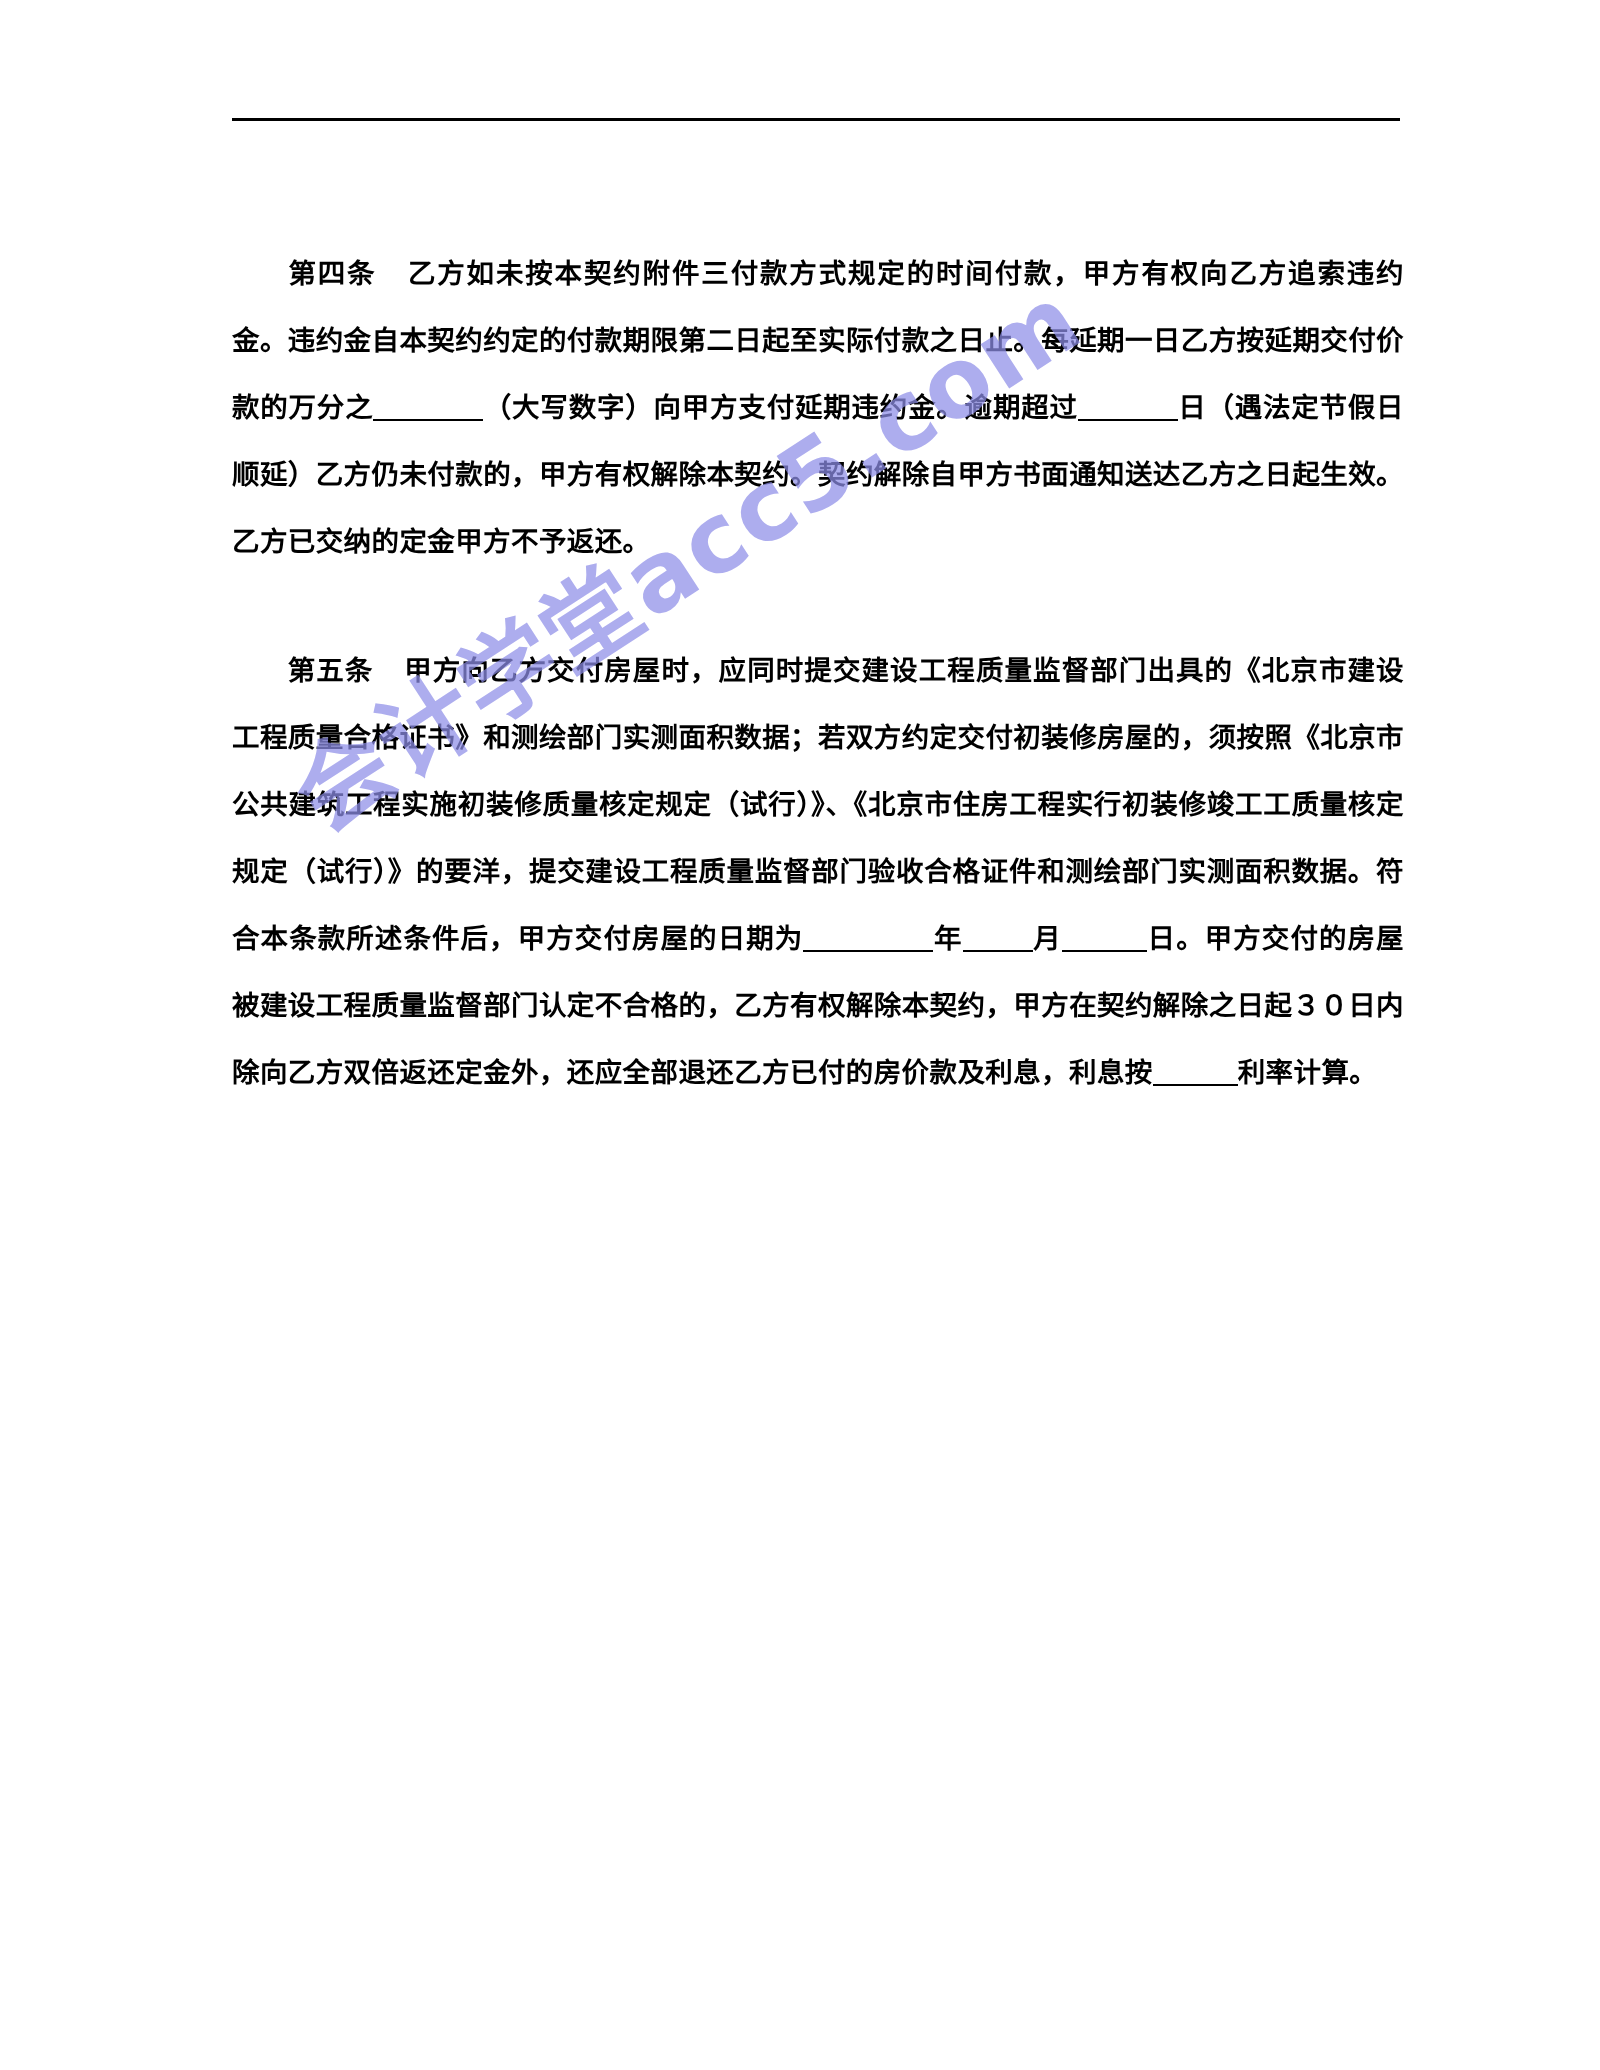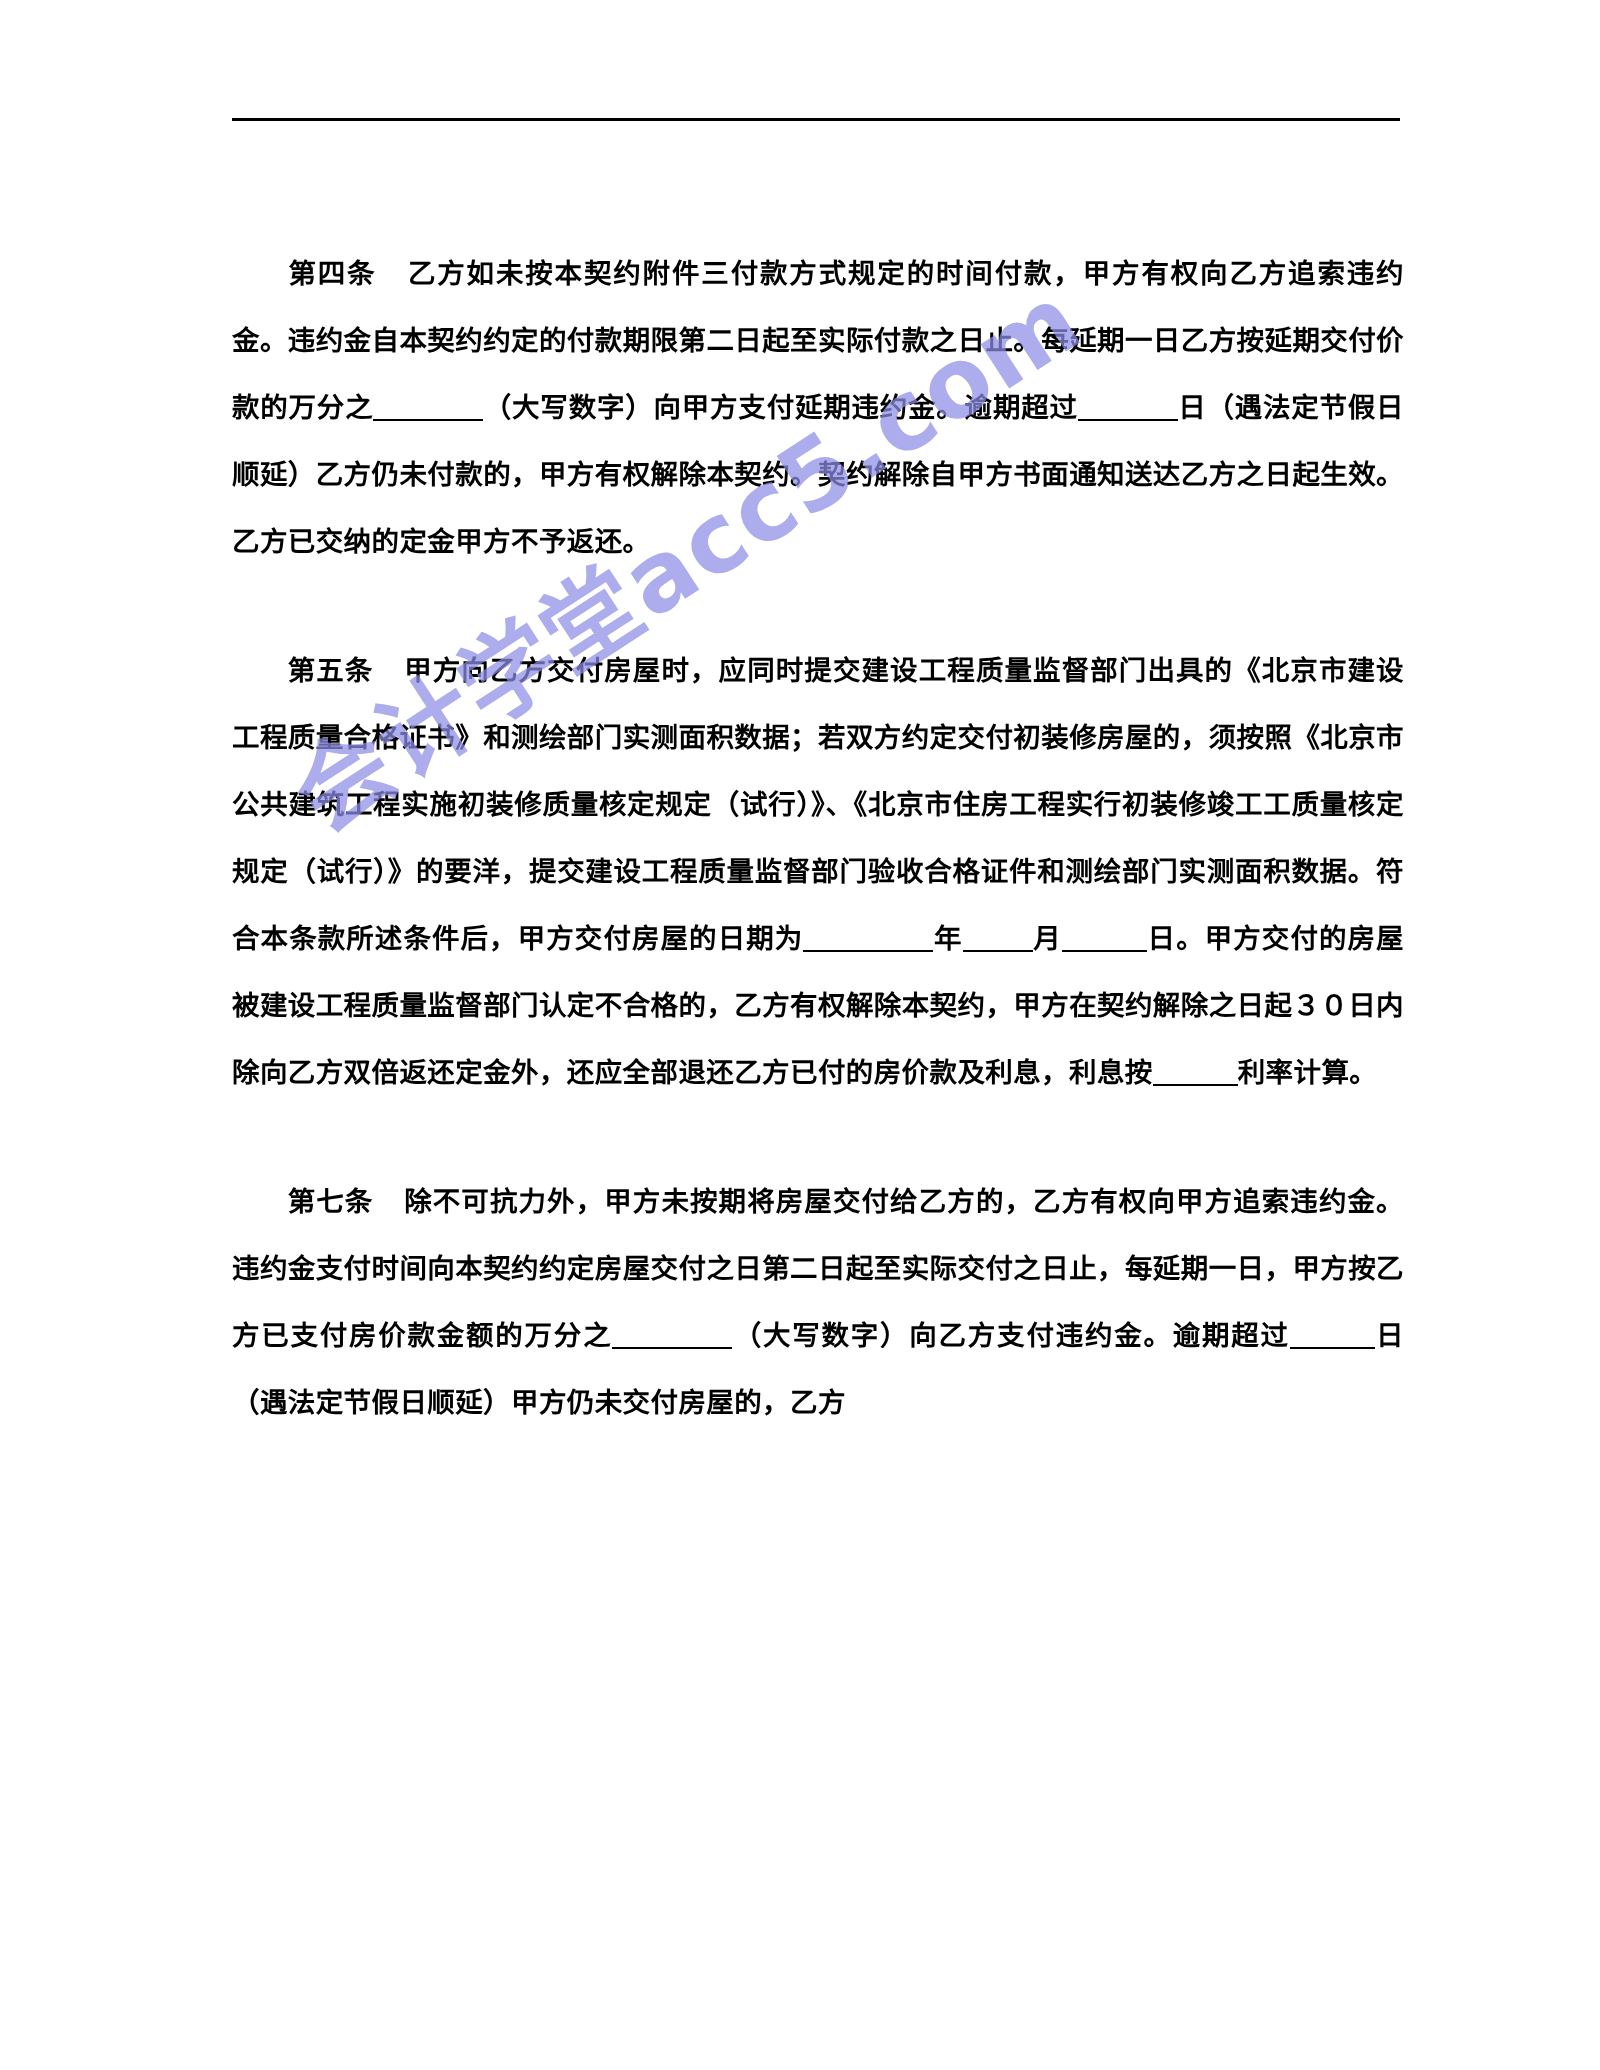--- a/index.html
+++ b/index.html
@@ -89,23 +89,20 @@
 
     <p class="para">
       <span class="indent"></span><span>第四条</span><span class="gap-sm"></span>乙方如未按本契约附件三付款方式规定的时间付款，甲方有权向乙方追索违约金。违约金自本契约约定的付款期限第二日起至实际付款之日止。每延期一日乙方按延期交付价款的万分之<span class="blank b-110"></span>（大写数字）向甲方支付延期违约金。逾期超过<span class="blank b-100"></span>日（遇法定节假日顺延）乙方仍未付款的，甲方有权解除本契约。契约解除自甲方书面通知送达乙方之日起生效。乙方已交纳的定金甲方不予返还。
     </p>
 
     <p class="para">
       <span class="indent"></span><span>第五条</span><span class="gap-sm"></span>甲方向乙方交付房屋时，应同时提交建设工程质量监督部门出具的《北京市建设工程质量合格证书》和测绘部门实测面积数据；若双方约定交付初装修房屋的，须按照《北京市公共建筑工程实施初装修质量核定规定（试行）》、《北京市住房工程实行初装修竣工工质量核定规定（试行）》的要洋，提交建设工程质量监督部门验收合格证件和测绘部门实测面积数据。符合本条款所述条件后，甲方交付房屋的日期为<span class="blank b-130"></span>年<span class="blank b-70"></span>月<span class="blank b-85"></span>日。甲方交付的房屋被建设工程质量监督部门认定不合格的，乙方有权解除本契约，甲方在契约解除之日起３０日内除向乙方双倍返还定金外，还应全部退还乙方已付的房价款及利息，利息按<span class="blank b-85"></span>利率计算。
     </p>
 
 
-    <p class="para">
-      <span class="indent"></span><span>第七条</span><span class="gap-sm"></span>除不可抗力外，甲方未按期将房屋交付给乙方的，乙方有权向甲方追索违约金。违约金支付时间向本契约约定房屋交付之日第二日起至实际交付之日止，每延期一日，甲方按乙方已支付房价款金额的万分之<span class="blank b-120"></span>（大写数字）向乙方支付违约金。逾期超过<span class="blank b-85"></span>日（遇法定节假日顺延）甲方仍未交付房屋的，乙方
-    </p>
 
   </div>
 
   <div class="watermark">
     <span>会计学堂acc5.com</span>
   </div>
 
 </div>
 
 </body></html>

